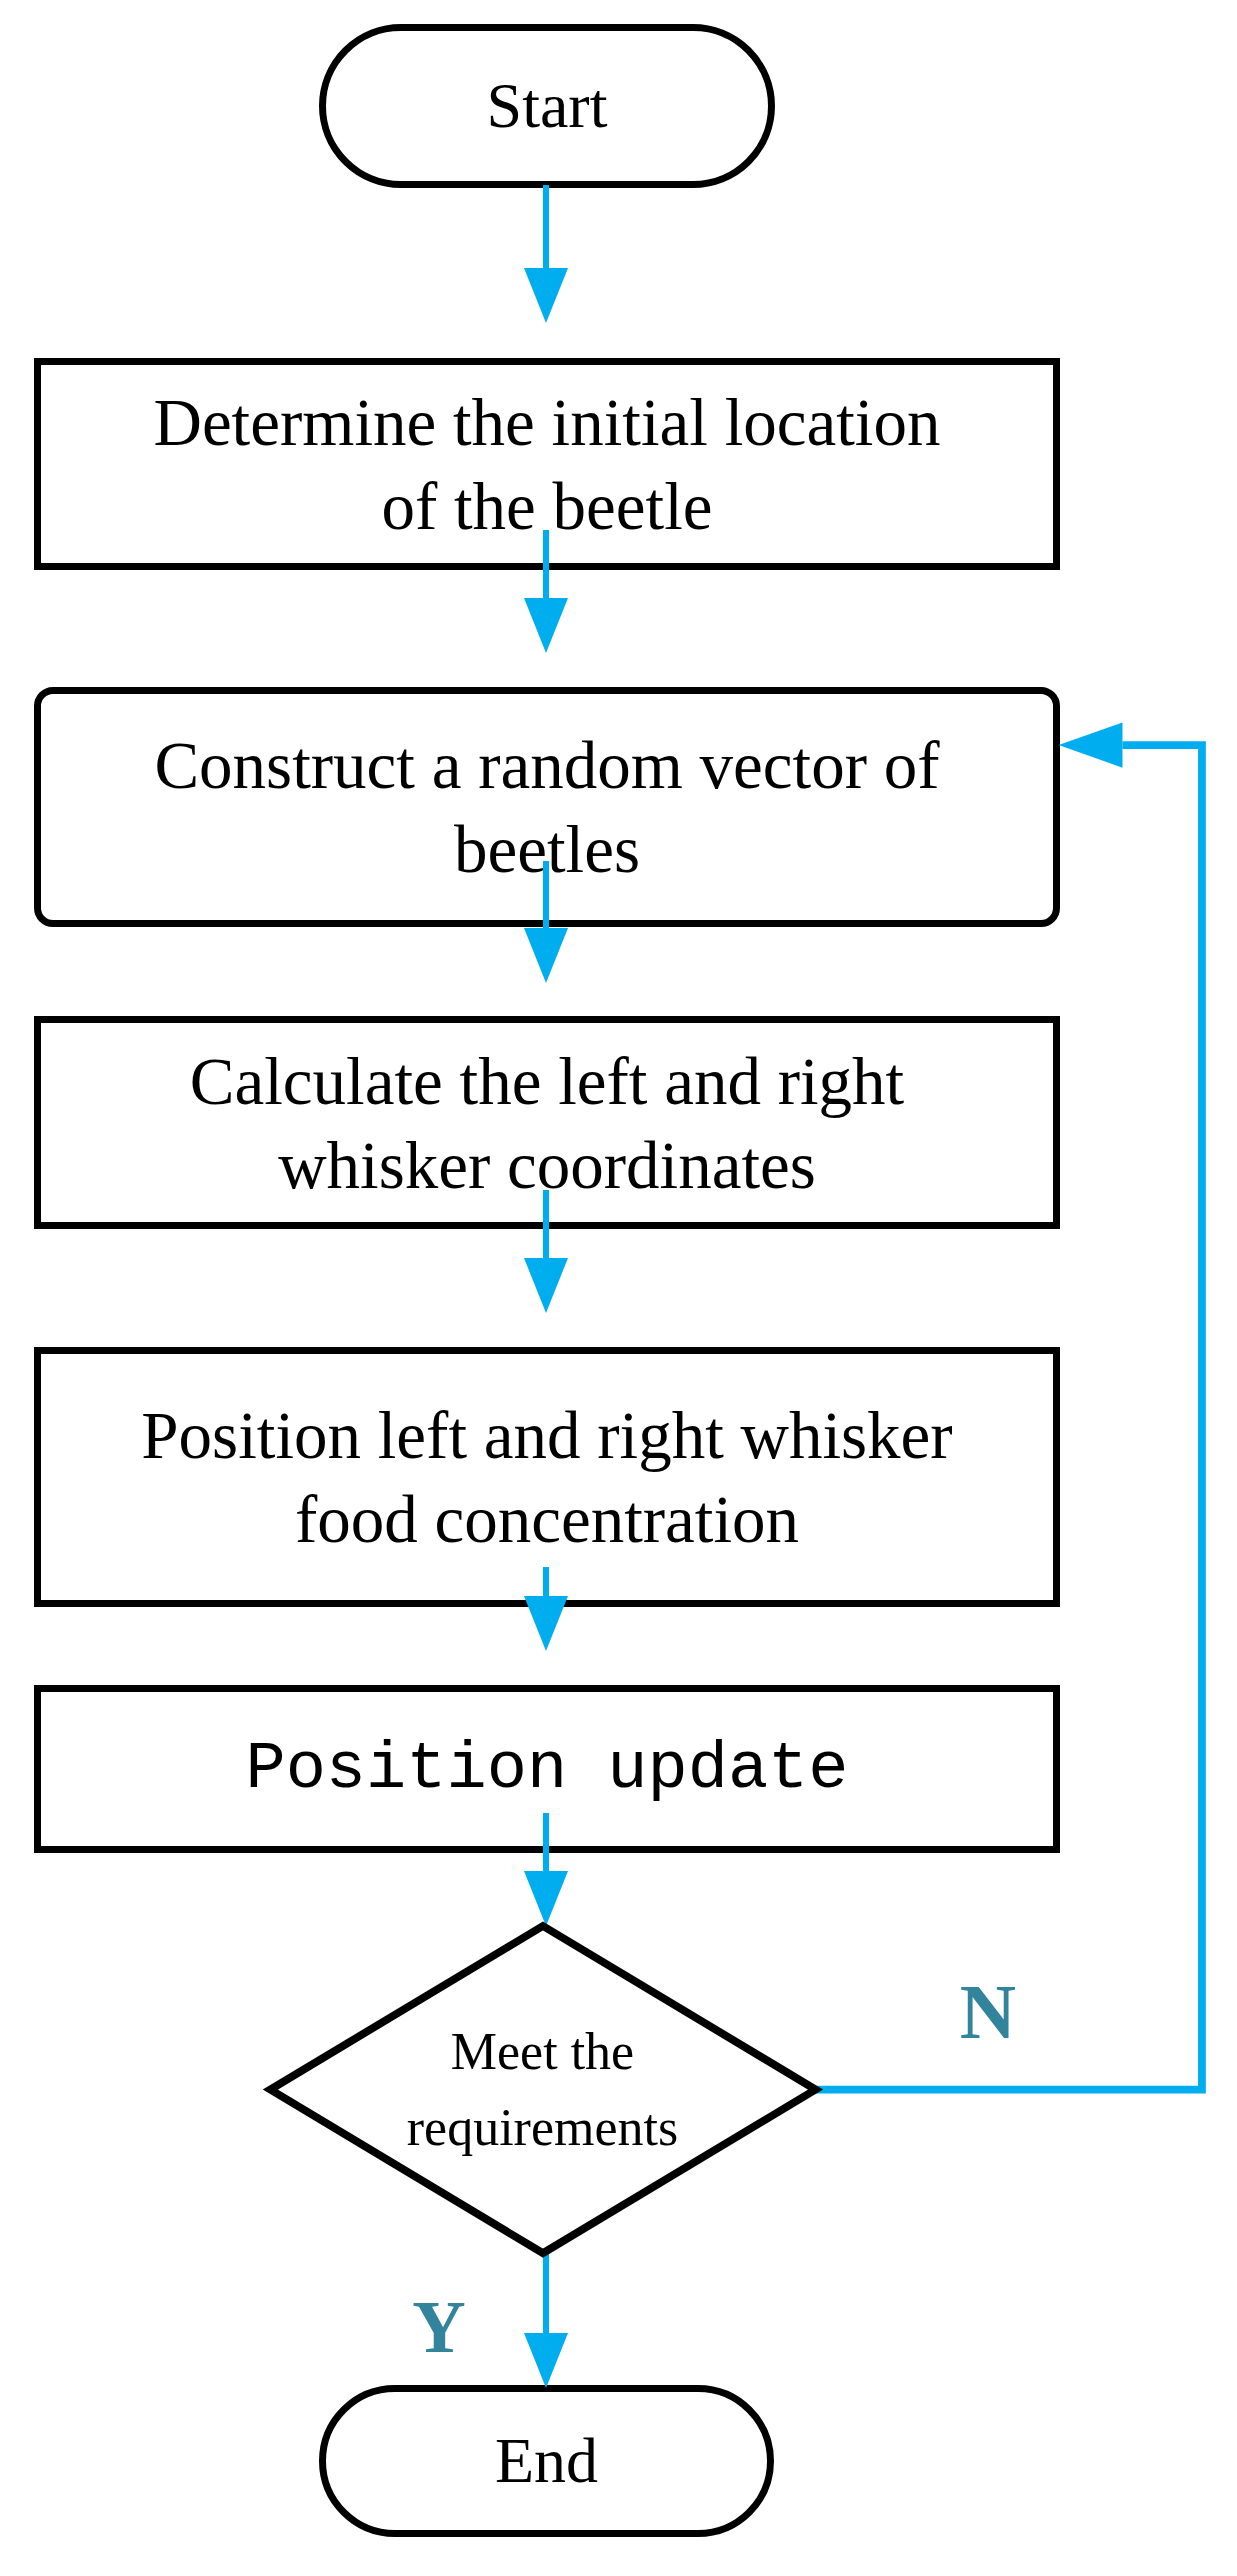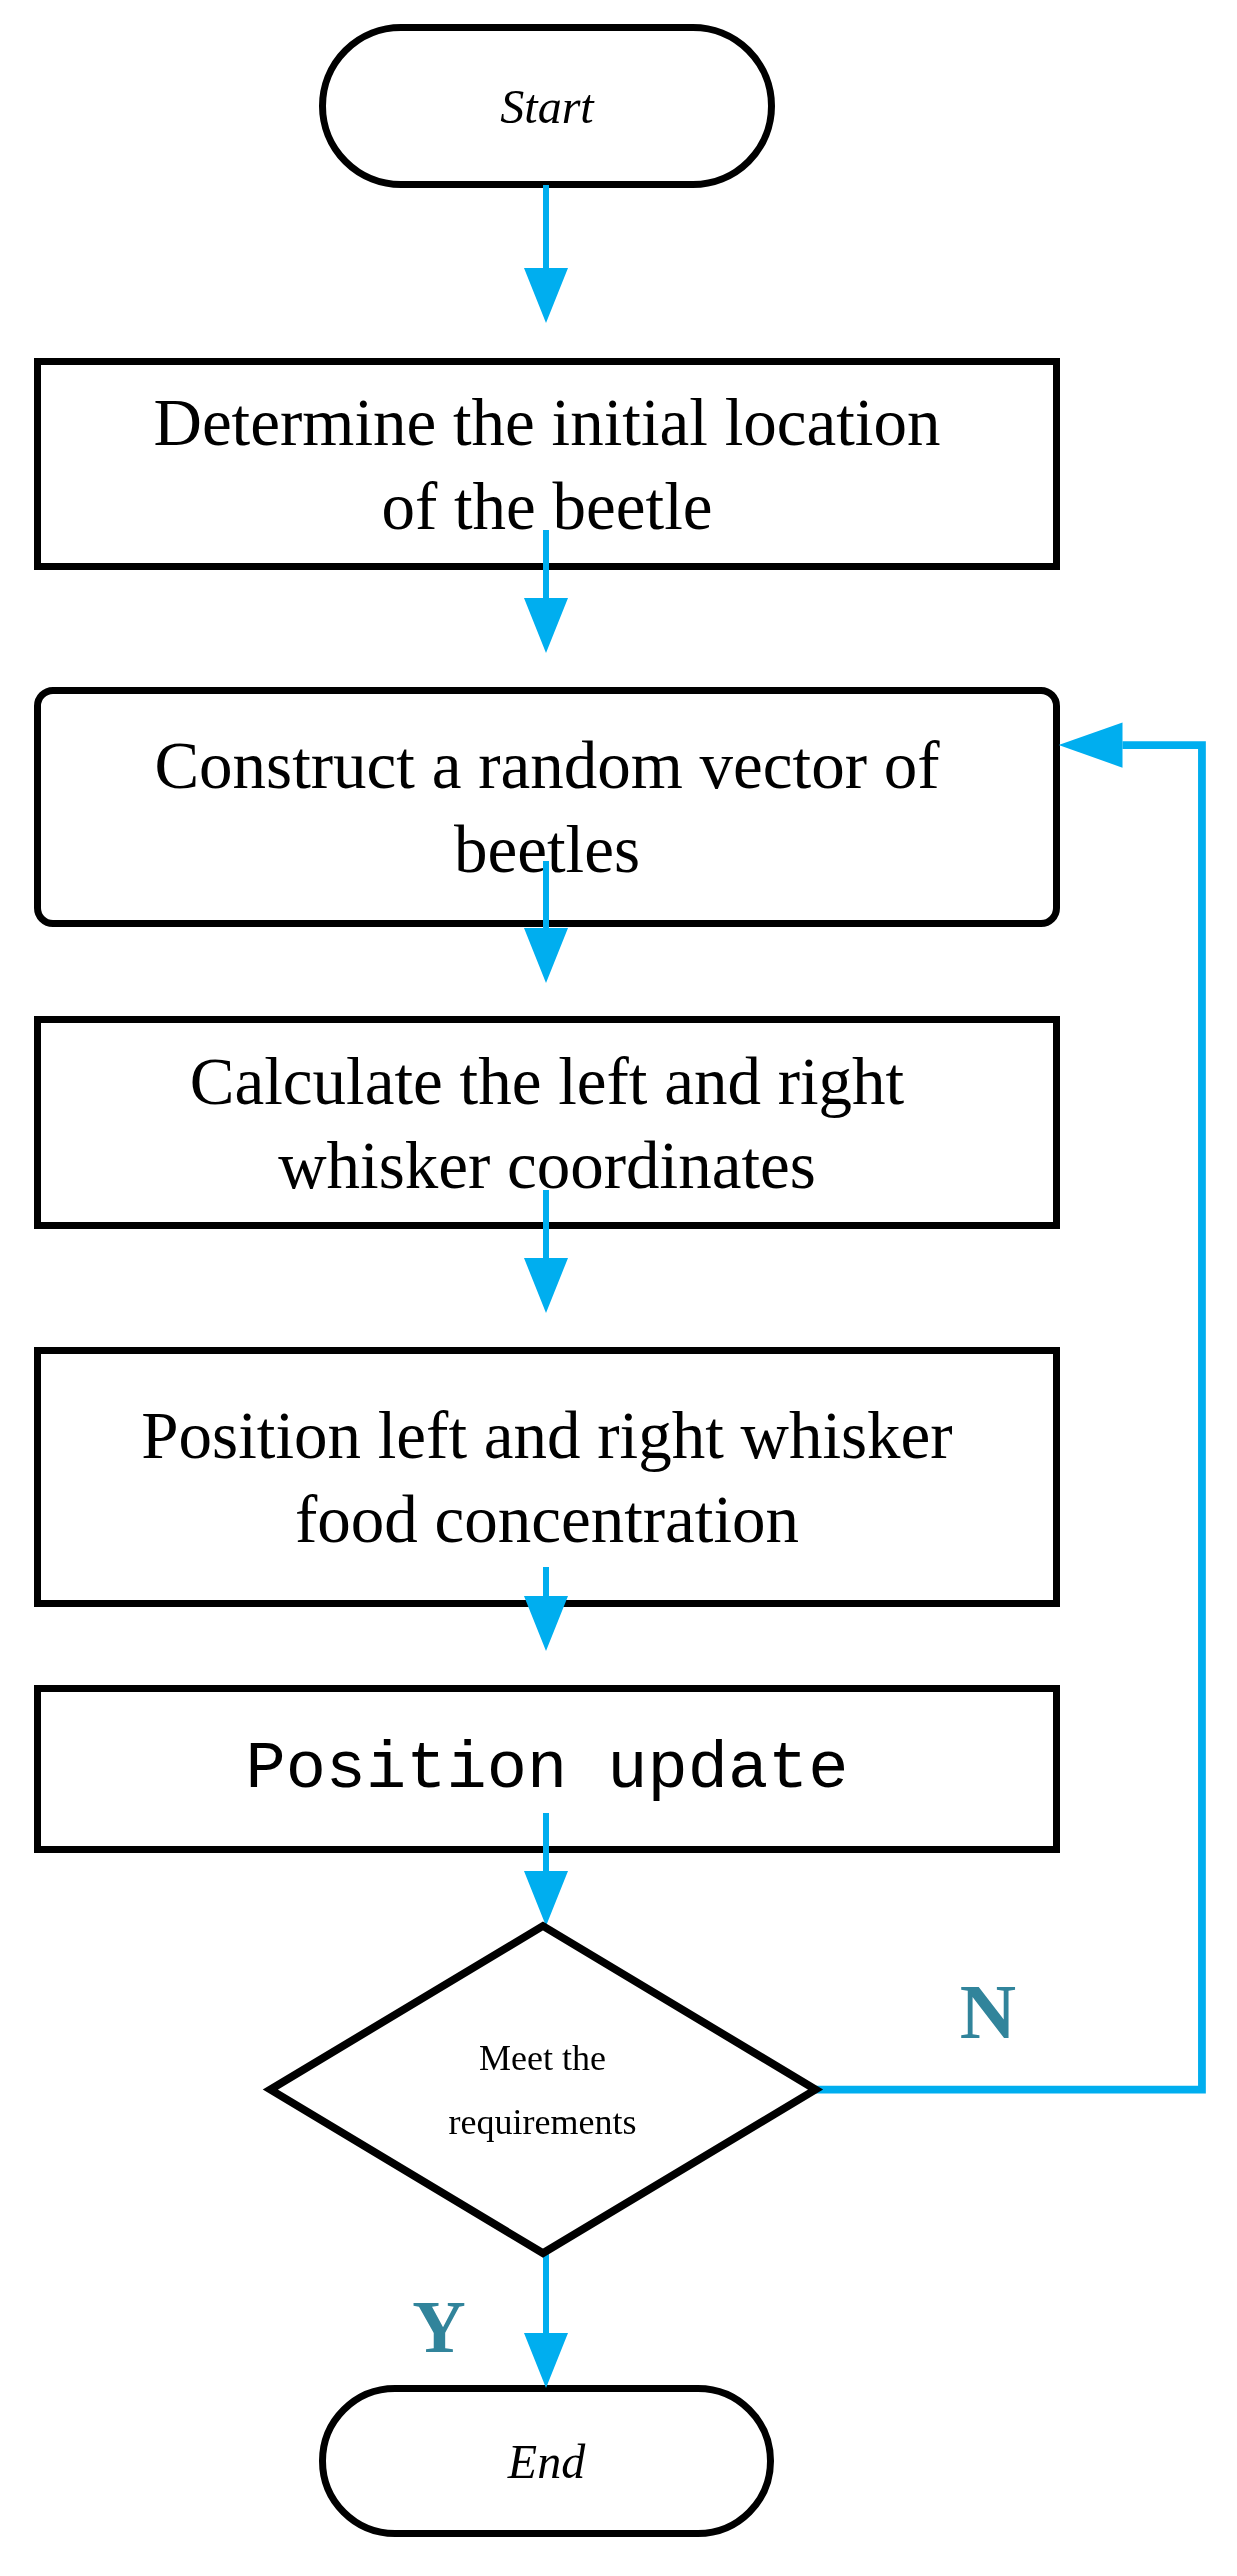--- a/index.html
+++ b/index.html
@@ -23,36 +23,36 @@
     box-sizing: border-box;
     background: var(--bg-color);
     border: 7.8px solid var(--outline-color);
     display: flex; align-items: center; justify-content: center;
     text-align: center;
     color: #000;
     z-index: 1;
   }
   .node .label { white-space: pre-line; }
   .rect  { font-size: 67px; line-height: 84px; margin-top: 37px; }
-  .terminator { border-radius: 156px; font-size: 48px; font-style: italic; }
+  .terminator { border-radius: 156px; font-size: 64px; }
 
   .terminator.start { left: 319px; top: 24px;  width: 456px; height: 164px; }
   .rect.r1 { left: 34px; top: 321px;  width: 1026px; height: 212px; }
   .rect.r2 { left: 34px; top: 650px;  width: 1026px; height: 240px; border-radius: 19px; }
   .rect.r3 { left: 34px; top: 979px; width: 1026px; height: 213px; }
   .rect.r4 { left: 34px; top: 1310px; width: 1026px; height: 260px; }
   .rect.r5 { left: 34px; top: 1648px; width: 1026px; height: 168px; font-family: Liberation Mono, monospace; }
   .terminator.end { left: 319px; top: 2385px; width: 455px; height: 152px; text-align: right; }
 
   .diamond-text {
     position: absolute;
     left: 270px; top: 1926px; width: 545px; height: 327px;
     display: flex; align-items: center; justify-content: center;
     text-align: center;
-    font-size: 36px; line-height: 64px;
+    font-size: 52px; line-height: 76px;
     white-space: pre-line;
     z-index: 4;
   }
 
   .arrow {
     position: absolute;
     width: 44px; left: 524px;
     display: flex; flex-direction: column; align-items: center;
     z-index: 2;
   }

